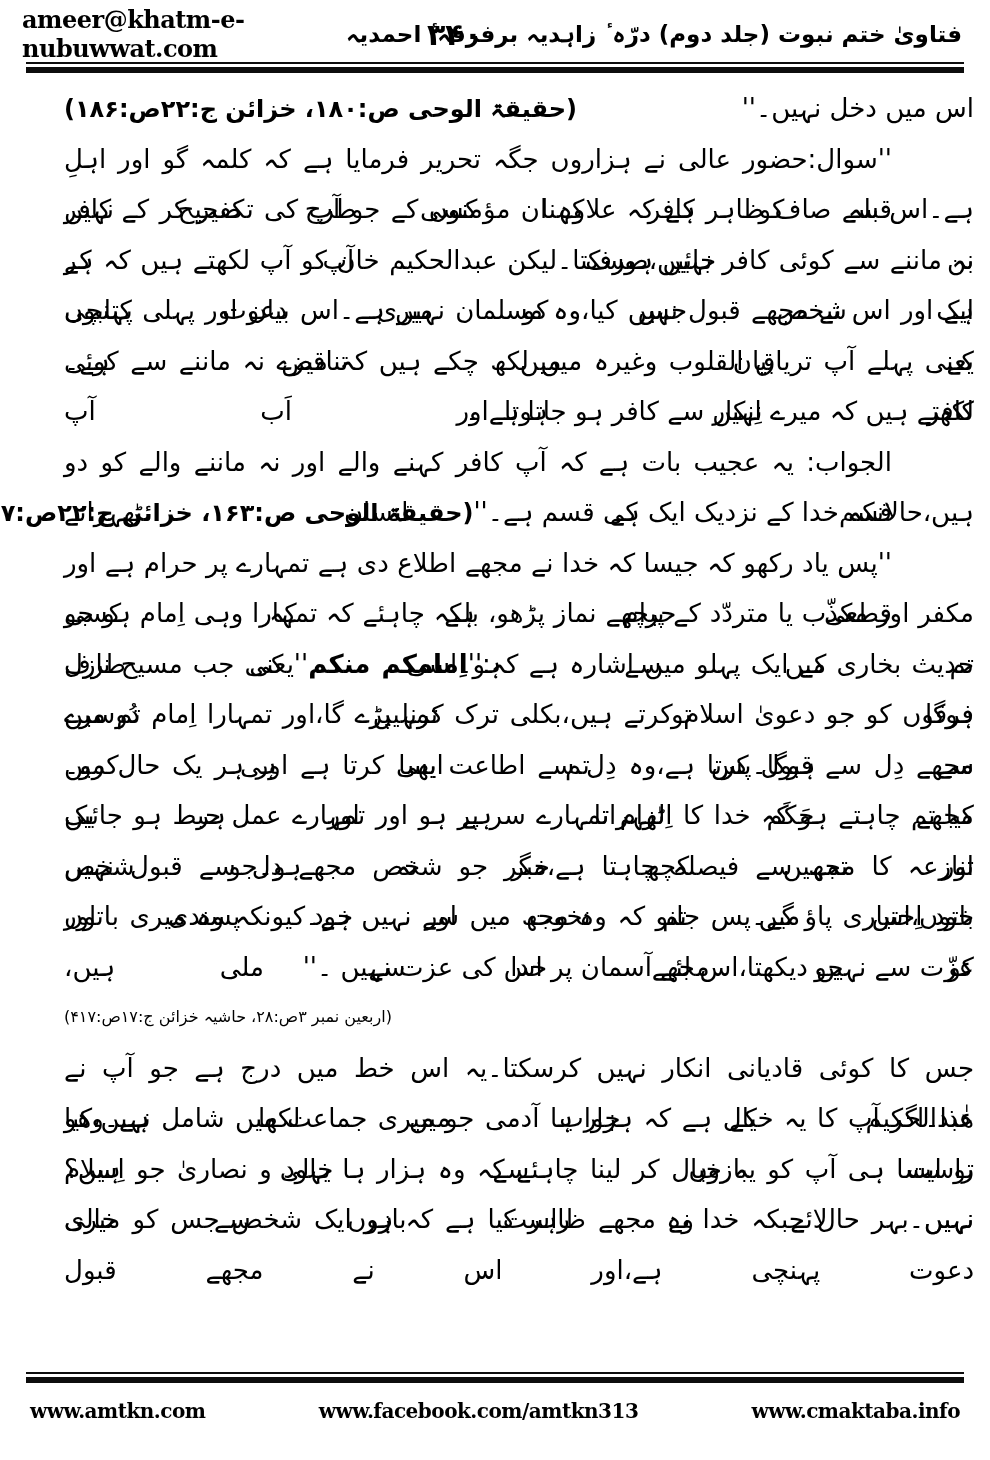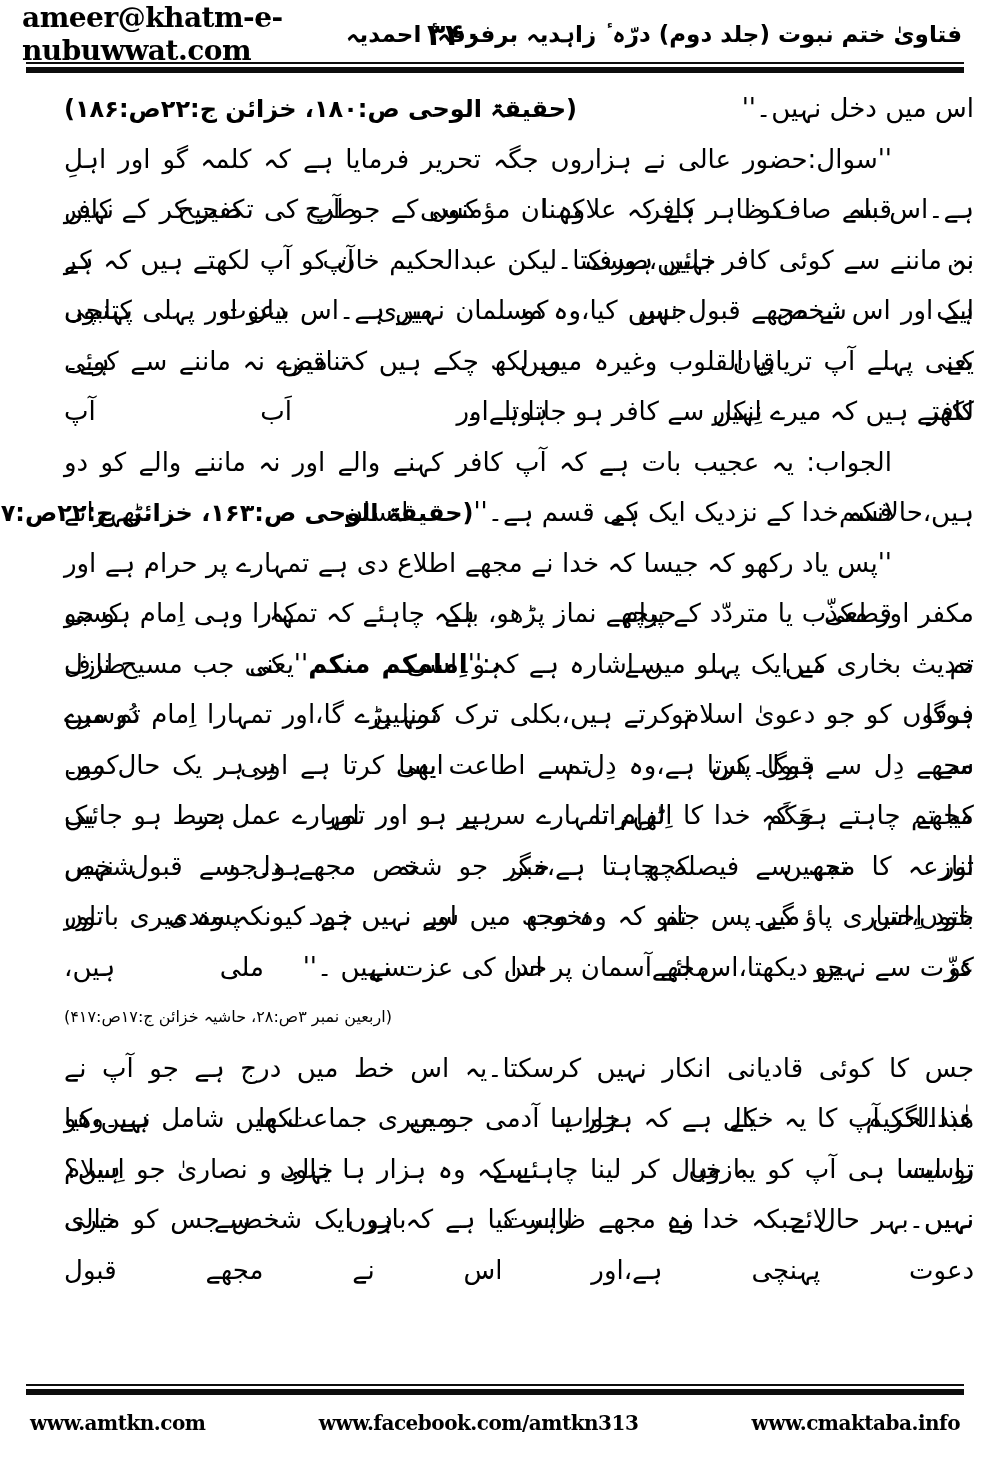--- a/index.html
+++ b/index.html
@@ -12,21 +12,21 @@
   }
   .page{width:990px;height:1460px;display:flex;flex-direction:column;}
 
   
   .header{
     height:62px;
     display:flex;align-items:center;justify-content:space-between;
     padding:6px 28px 0 22px;box-sizing:border-box;
   }
   .header-email{
-    font-family:"DejaVu Serif",serif;font-weight:bold;font-size:28px;
+    font-family:"DejaVu Serif",serif;font-weight:bold;font-size:24px;
     letter-spacing:-0.5px;
   }
   .header-page-number{
     direction:rtl;font-size:30px;font-weight:bold;
     padding-left:60px;
   }
   .header-title{
     direction:rtl;font-size:23px;font-weight:bold;
     max-width:480px;white-space:nowrap;
   }
@@ -62,21 +62,21 @@
   }
   .citation{
     font-size:24px;
     letter-spacing:0.5px;
     font-weight:bold;
   }
   .line.citation-line{font-size:16px;}
   .bold-naskh{font-weight:bold;}
 
   
-  .footer{height:76px;}
+  .footer{height:88px;}
   .footer-links{
     display:flex;align-items:center;justify-content:space-between;
     padding:16px 30px 0 30px;
     font-family:"DejaVu Serif",serif;font-weight:bold;font-size:20px;
     letter-spacing:-0.5px;
   }
 </style>
 </head>
 <body>
 

